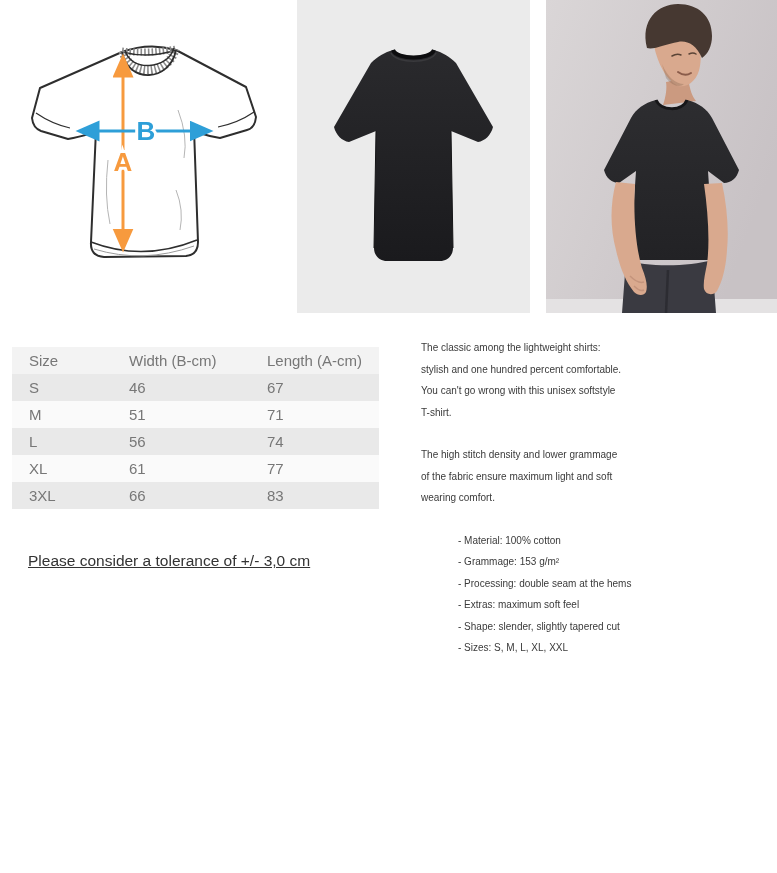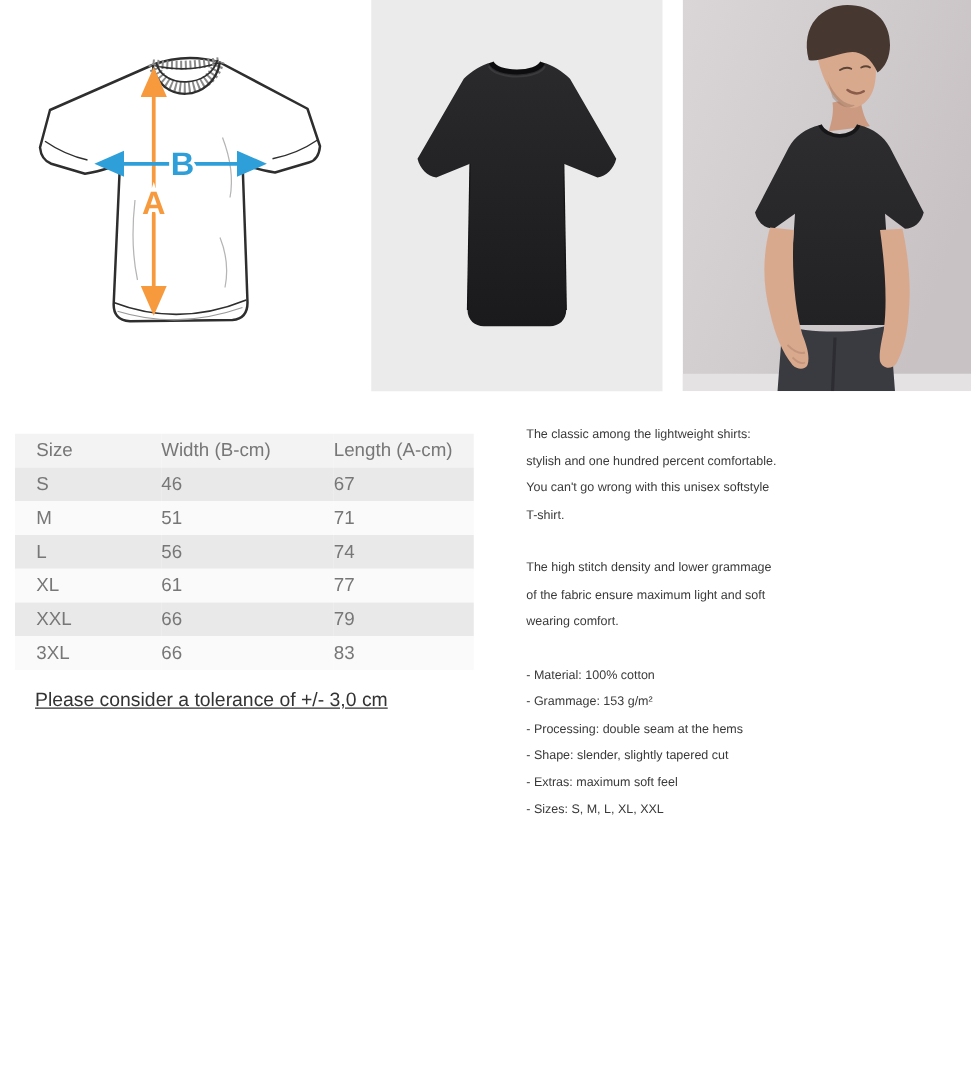--- a/index.html
+++ b/index.html
@@ -35,21 +35,21 @@
 
   .tolerance{
     position:absolute;left:28px;top:552px;font-size:15.5px;color:#333;text-decoration:underline;
   }
   .description{
     position:absolute;left:421px;top:337px;width:356px;
     font-size:10px;line-height:21.5px;color:var(--c-body_text);
   }
   .description p{white-space:pre-line;margin:0 0 21px 0;}
   .feature-list{list-style:none;}
-  .feature-list li{line-height:21.5px;}
+  .feature-list li{line-height:21.5px;margin-left:37px;}
 </style>
 </head>
 <body>
 
 <div class="page">
 
   <figure class="fig-diagram">
     <svg viewBox="0 0 234 238">
       <defs>
         <marker id="ahA" markerWidth="9" markerHeight="8" refX="6.5" refY="3.5" orient="auto-start-reverse">
@@ -165,25 +165,20 @@
           <td>L</td>
           <td>56</td>
           <td>74</td>
         </tr>
         <tr>
           <td>XL</td>
           <td>61</td>
           <td>77</td>
         </tr>
         <tr>
-          <td>XXL</td>
-          <td>66</td>
-          <td>79</td>
-        </tr>
-        <tr>
           <td>3XL</td>
           <td>66</td>
           <td>83</td>
         </tr>
       </tbody>
   </table>
 
   <p class="tolerance">Please consider a tolerance of +/- 3,0 cm</p>
 
   <div class="description">
@@ -191,19 +186,19 @@
 stylish and one hundred percent comfortable.
 You can't go wrong with this unisex softstyle
 T-shirt.</p>
     <p>The high stitch density and lower grammage
 of the fabric ensure maximum light and soft
 wearing comfort.</p>
     <ul class="feature-list">
         <li>- Material: 100% cotton</li>
         <li>- Grammage: 153 g/m²</li>
         <li>- Processing: double seam at the hems</li>
+        <li>- Extras: maximum soft feel</li>
         <li>- Shape: slender, slightly tapered cut</li>
-        <li>- Extras: maximum soft feel</li>
         <li>- Sizes: S, M, L, XL, XXL</li>
       </ul>
   </div>
 
 </div>
 
 </body></html>

